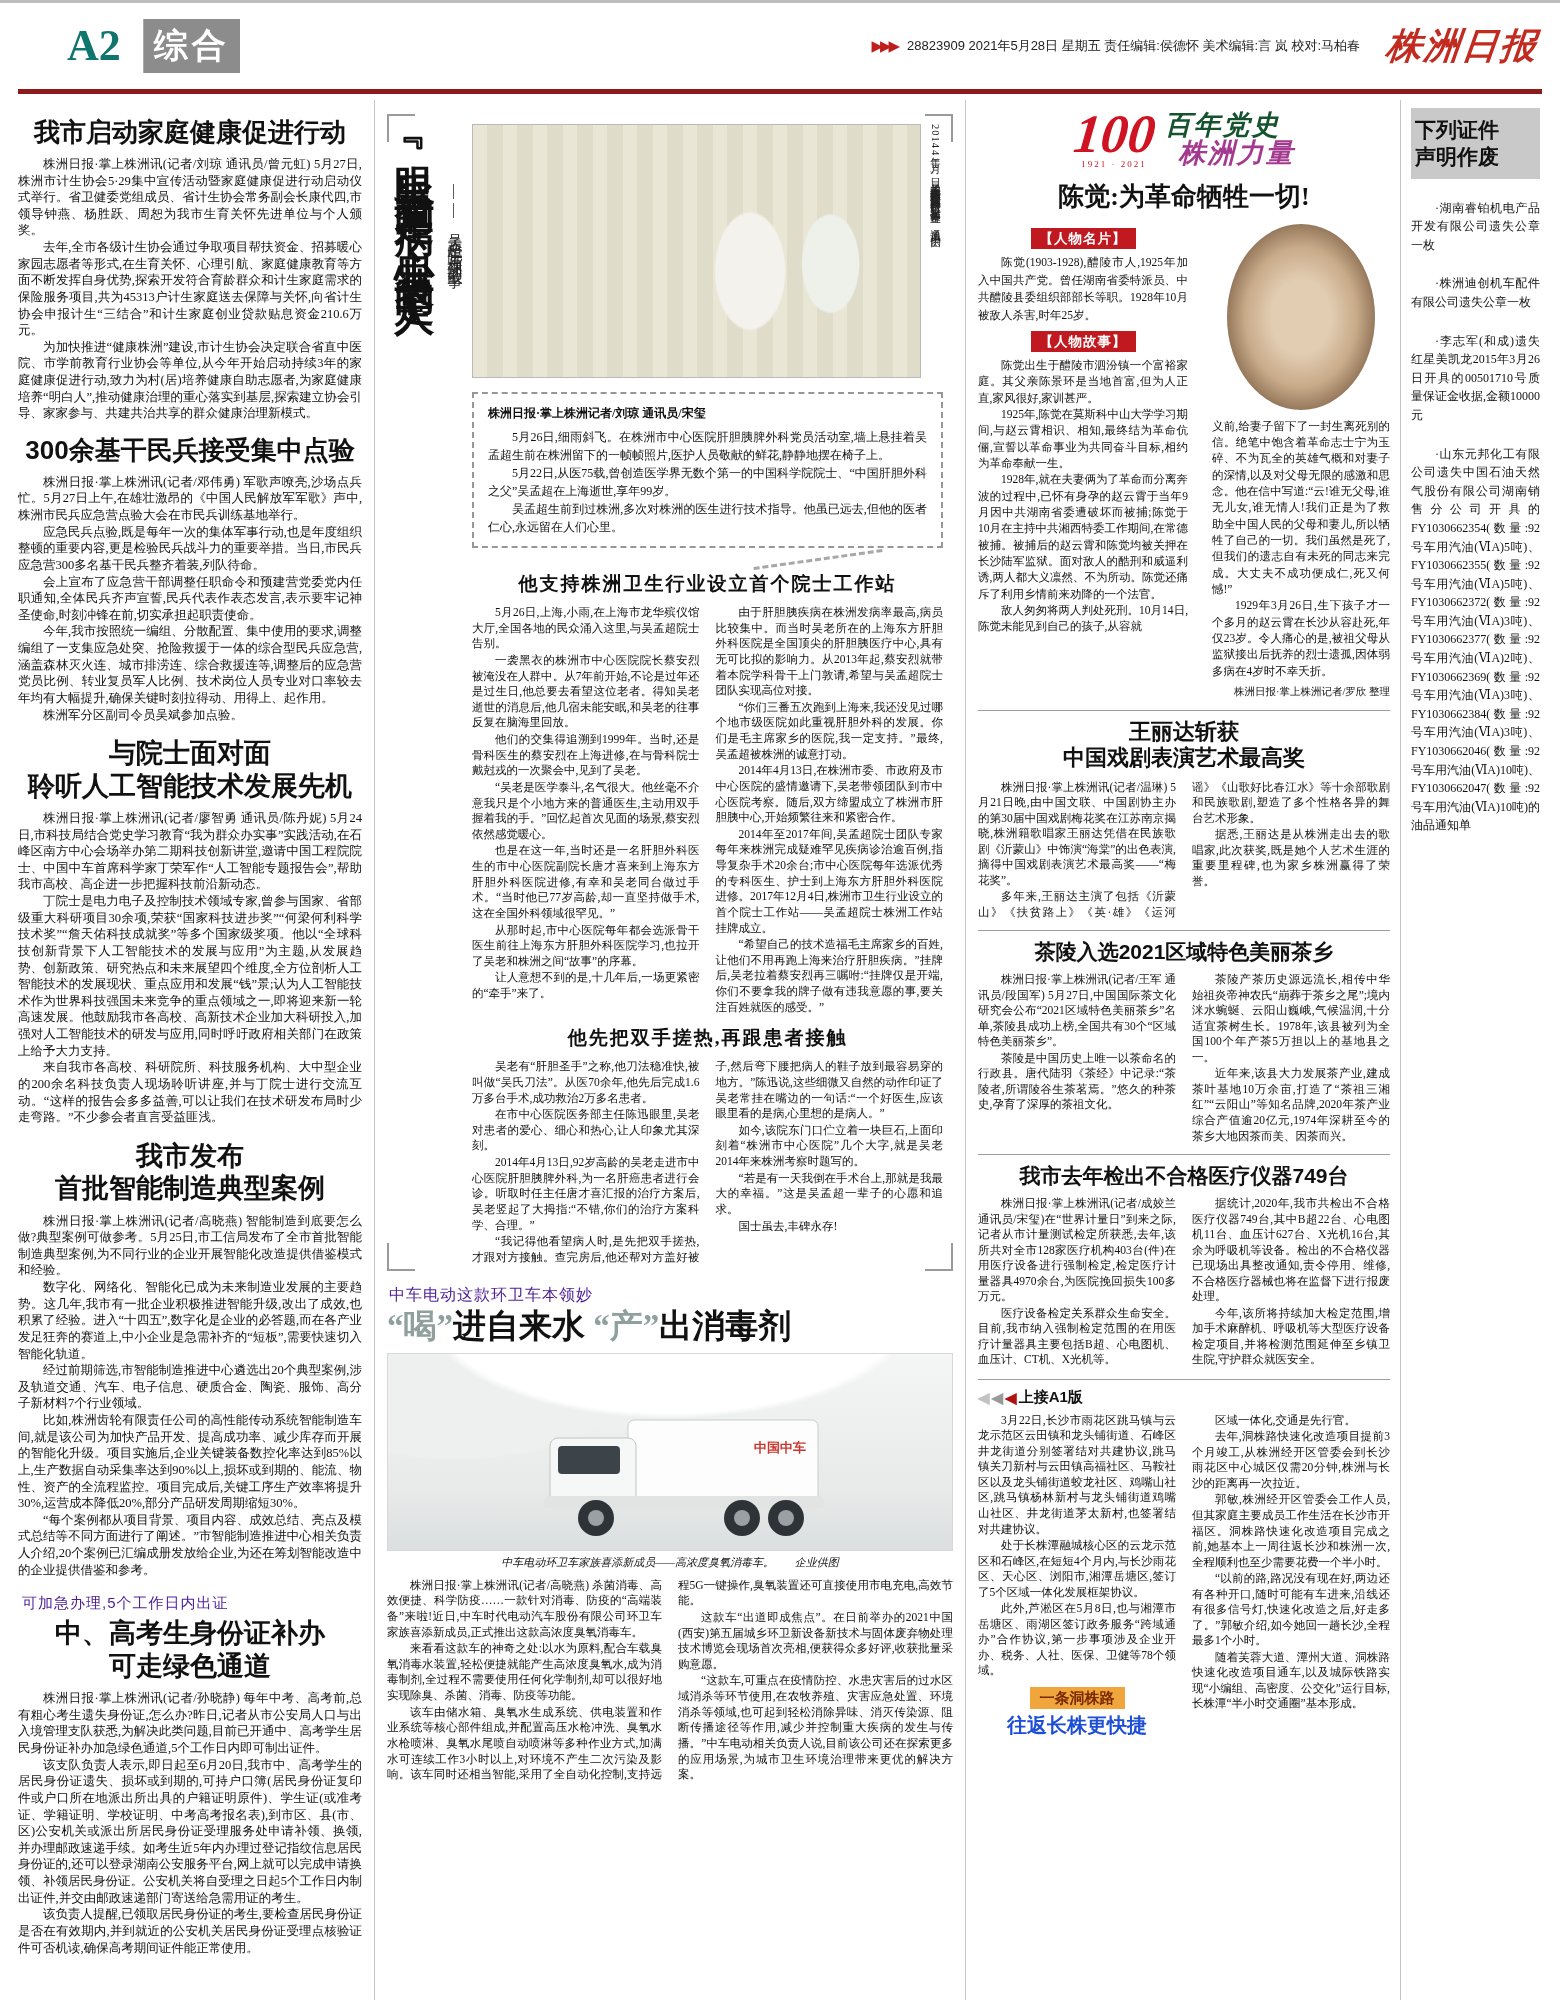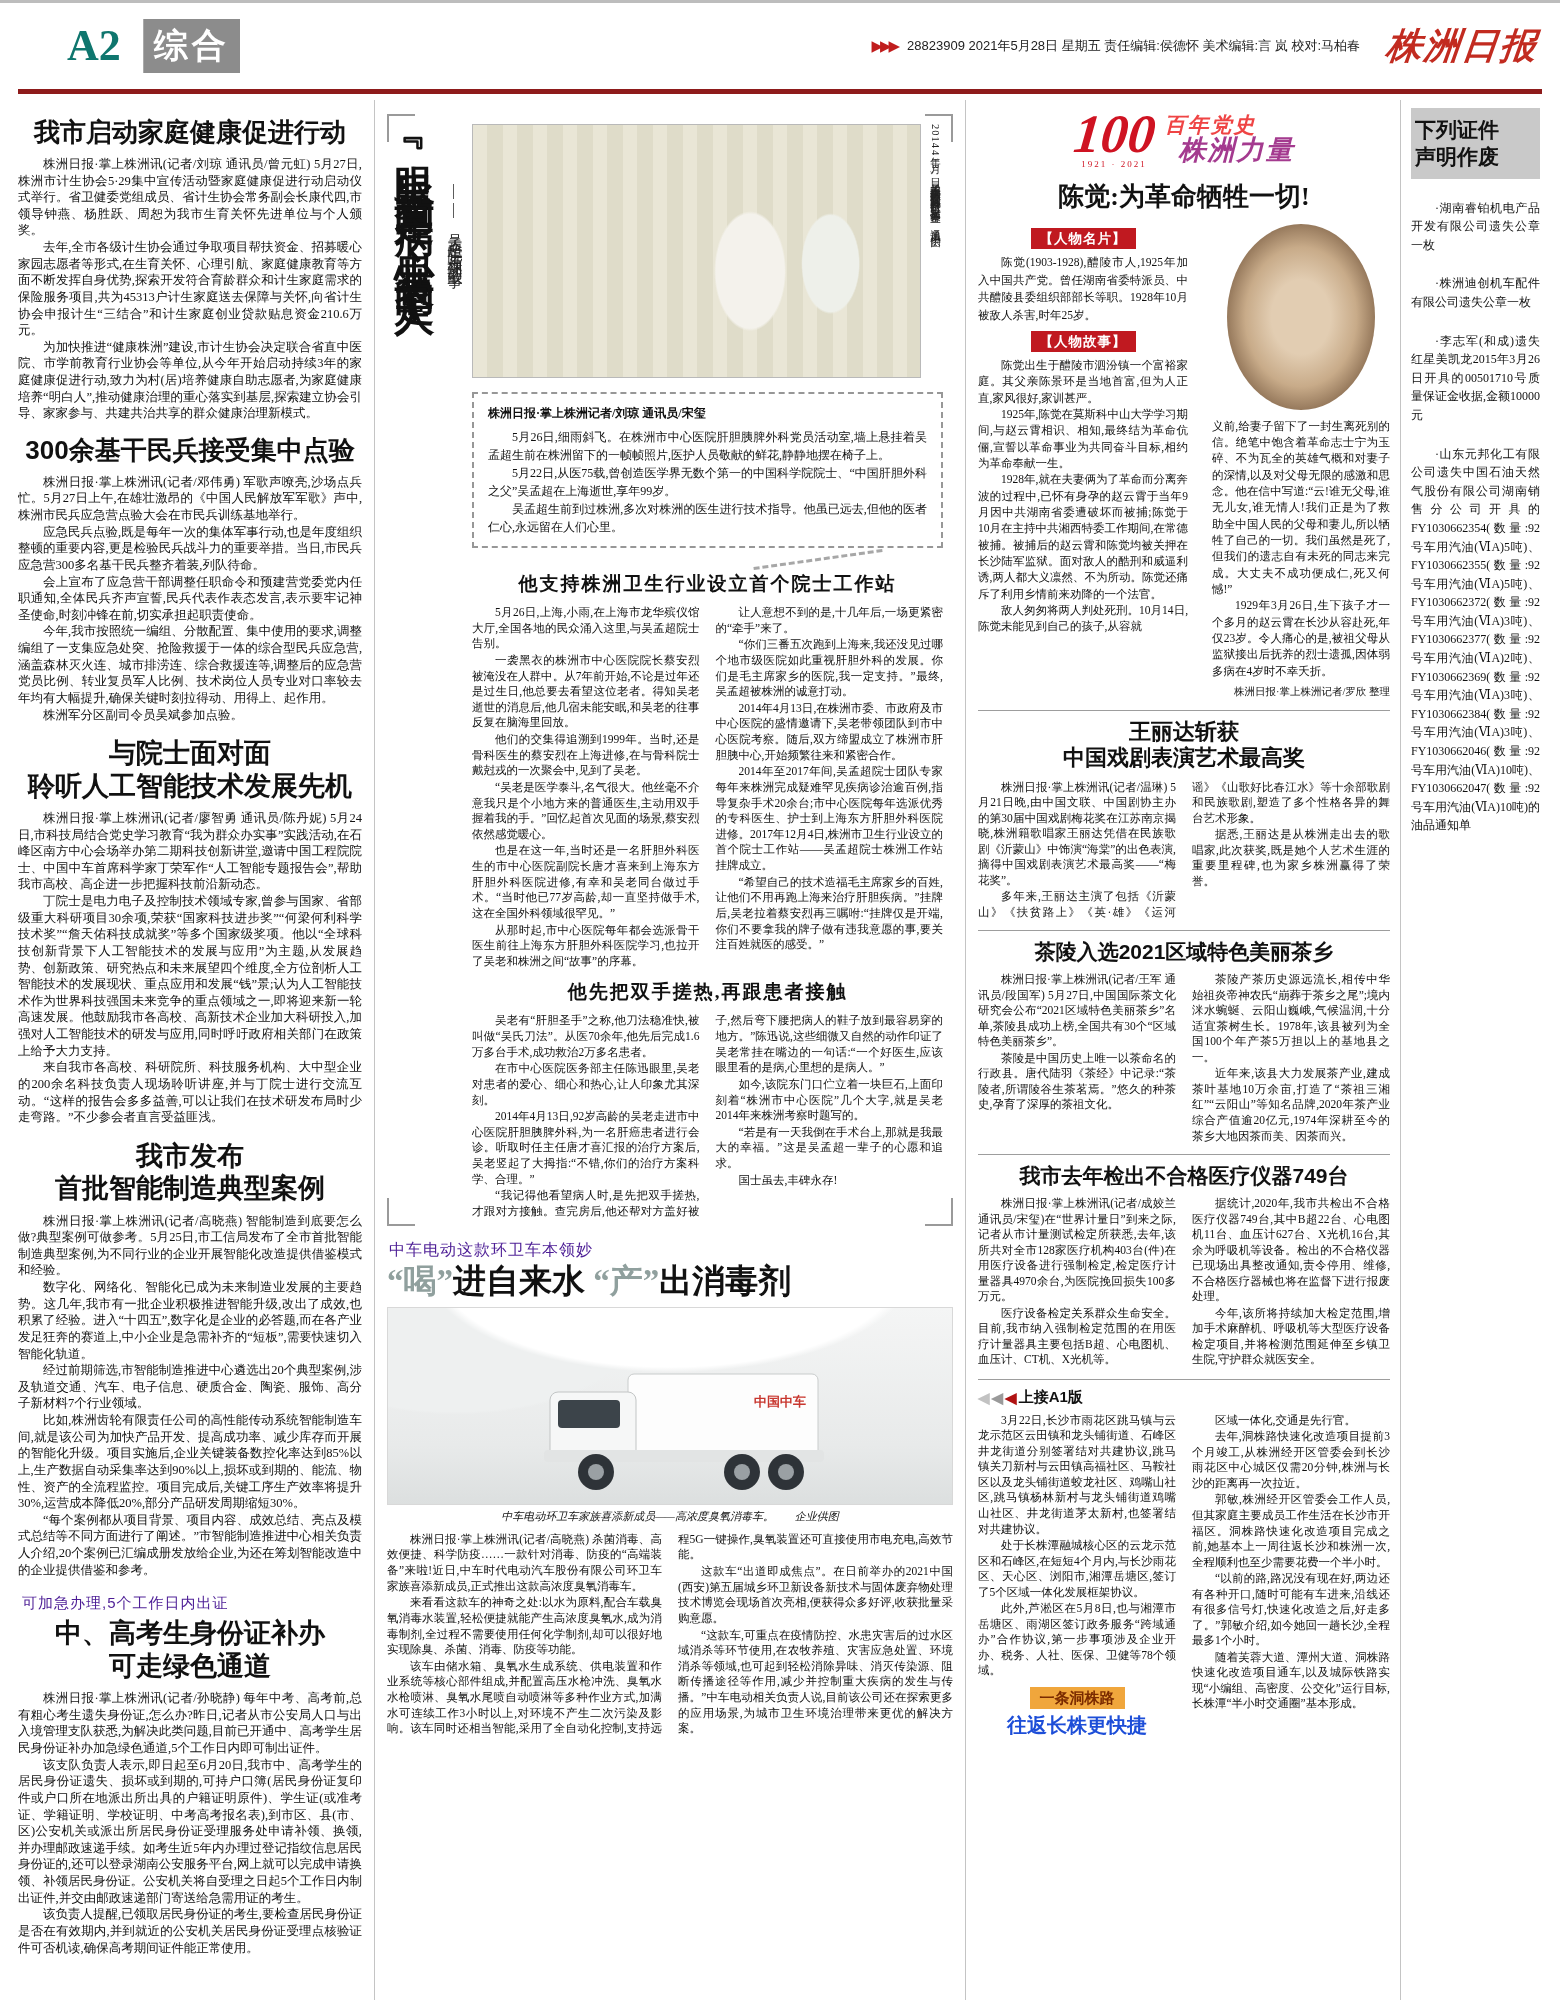--- a/index.html
+++ b/index.html
@@ -71,21 +71,21 @@
        linear-gradient(180deg,#f4f5f5,#e8eaea 70%,#dcdfdf);}
   .truck-cap{font-size:11px;text-align:center;font-style:italic;margin:4px 0 8px 0;}
   .truck-cap .credit{margin-left:18px;}
   
   .col-right .twocol{font-size:11.5px;line-height:1.35;}
   .party-banner{display:flex;align-items:center;justify-content:center;gap:10px;margin:6px 0 2px 0;}
   .logo100{font-family:"Liberation Serif",serif;font-weight:900;font-style:italic;font-size:54px;
            color:#cf1322;line-height:.9;transform:skewX(-6deg);}
   .logo-years{font-size:9px;color:#cf1322;text-align:center;letter-spacing:2px;}
   .banner-lines{font-family:"Liberation Sans",sans-serif;font-weight:900;font-style:italic;line-height:1.05;}
-  .banner-l1{color:#ef4444;font-size:21px;letter-spacing:2px;}
+  .banner-l1{color:#14532d;font-size:27px;letter-spacing:2px;}
   .banner-l2{color:#a43a8f;font-size:27px;letter-spacing:2px;padding-left:14px;}
   .party-hl{font-family:"Liberation Serif",serif;font-weight:900;font-size:26px;text-align:center;margin:10px 0 8px 0;}
   .tagbox{display:inline-block;background:#c01920;color:#fff;font-weight:700;font-size:13.5px;
           padding:1px 9px;letter-spacing:1px;font-family:"Liberation Sans",sans-serif;}
   .tagrow{text-align:center;margin:6px 0 5px 0;}
   .party-grid{display:grid;grid-template-columns:1.18fr 1fr;column-gap:24px;font-size:11.5px;line-height:1.42;}
   .portrait{width:148px;height:186px;border-radius:50%;margin:2px auto 8px auto;
             background:radial-gradient(closest-side,#e2cdb2 0 40%,#c8ab89 75%,#96795c);}
   .party-credit{font-size:10.5px;text-align:right;text-indent:0;margin-top:6px;}
   .r-rule{border:0;border-top:1px solid #9d9d9d;margin:10px 0 8px 0;}
@@ -210,20 +210,21 @@
             <div class="squiggle"></div>
             <div class="sec-head">他支持株洲卫生行业设立首个院士工作站</div>
             <div class="twocol">
                 <p>5月26日,上海,小雨,在上海市龙华殡仪馆大厅,全国各地的民众涌入这里,与吴孟超院士告别。</p>
                 <p>一袭黑衣的株洲市中心医院院长蔡安烈被淹没在人群中。从7年前开始,不论是过年还是过生日,他总要去看望这位老者。得知吴老逝世的消息后,他几宿未能安眠,和吴老的往事反复在脑海里回放。</p>
                 <p>他们的交集得追溯到1999年。当时,还是骨科医生的蔡安烈在上海进修,在与骨科院士戴尅戎的一次聚会中,见到了吴老。</p>
                 <p>“吴老是医学泰斗,名气很大。他丝毫不介意我只是个小地方来的普通医生,主动用双手握着我的手。”回忆起首次见面的场景,蔡安烈依然感觉暖心。</p>
                 <p>也是在这一年,当时还是一名肝胆外科医生的市中心医院副院长唐才喜来到上海东方肝胆外科医院进修,有幸和吴老同台做过手术。“当时他已77岁高龄,却一直坚持做手术,这在全国外科领域很罕见。”</p>
                 <p>从那时起,市中心医院每年都会选派骨干医生前往上海东方肝胆外科医院学习,也拉开了吴老和株洲之间“故事”的序幕。</p>
                 <p>让人意想不到的是,十几年后,一场更紧密的“牵手”来了。</p>
+                <p>由于肝胆胰疾病在株洲发病率最高,病员比较集中。而当时吴老所在的上海东方肝胆外科医院是全国顶尖的肝胆胰医疗中心,具有无可比拟的影响力。从2013年起,蔡安烈就带着本院学科骨干上门敦请,希望与吴孟超院士团队实现高位对接。</p>
                 <p>“你们三番五次跑到上海来,我还没见过哪个地市级医院如此重视肝胆外科的发展。你们是毛主席家乡的医院,我一定支持。”最终,吴孟超被株洲的诚意打动。</p>
                 <p>2014年4月13日,在株洲市委、市政府及市中心医院的盛情邀请下,吴老带领团队到市中心医院考察。随后,双方缔盟成立了株洲市肝胆胰中心,开始频繁往来和紧密合作。</p>
                 <p>2014年至2017年间,吴孟超院士团队专家每年来株洲完成疑难罕见疾病诊治逾百例,指导复杂手术20余台;市中心医院每年选派优秀的专科医生、护士到上海东方肝胆外科医院进修。2017年12月4日,株洲市卫生行业设立的首个院士工作站——吴孟超院士株洲工作站挂牌成立。</p>
                 <p>“希望自己的技术造福毛主席家乡的百姓,让他们不用再跑上海来治疗肝胆疾病。”挂牌后,吴老拉着蔡安烈再三嘱咐:“挂牌仅是开端,你们不要拿我的牌子做有违我意愿的事,要关注百姓就医的感受。”</p>
               </div>
             <div class="sec-head">他先把双手搓热,再跟患者接触</div>
             <div class="twocol">
                 <p>吴老有“肝胆圣手”之称,他刀法稳准快,被叫做“吴氏刀法”。从医70余年,他先后完成1.6万多台手术,成功救治2万多名患者。</p>
                 <p>在市中心医院医务部主任陈迅眼里,吴老对患者的爱心、细心和热心,让人印象尤其深刻。</p>
                 <p>2014年4月13日,92岁高龄的吴老走进市中心医院肝胆胰脾外科,为一名肝癌患者进行会诊。听取时任主任唐才喜汇报的治疗方案后,吴老竖起了大拇指:“不错,你们的治疗方案科学、合理。”</p>

